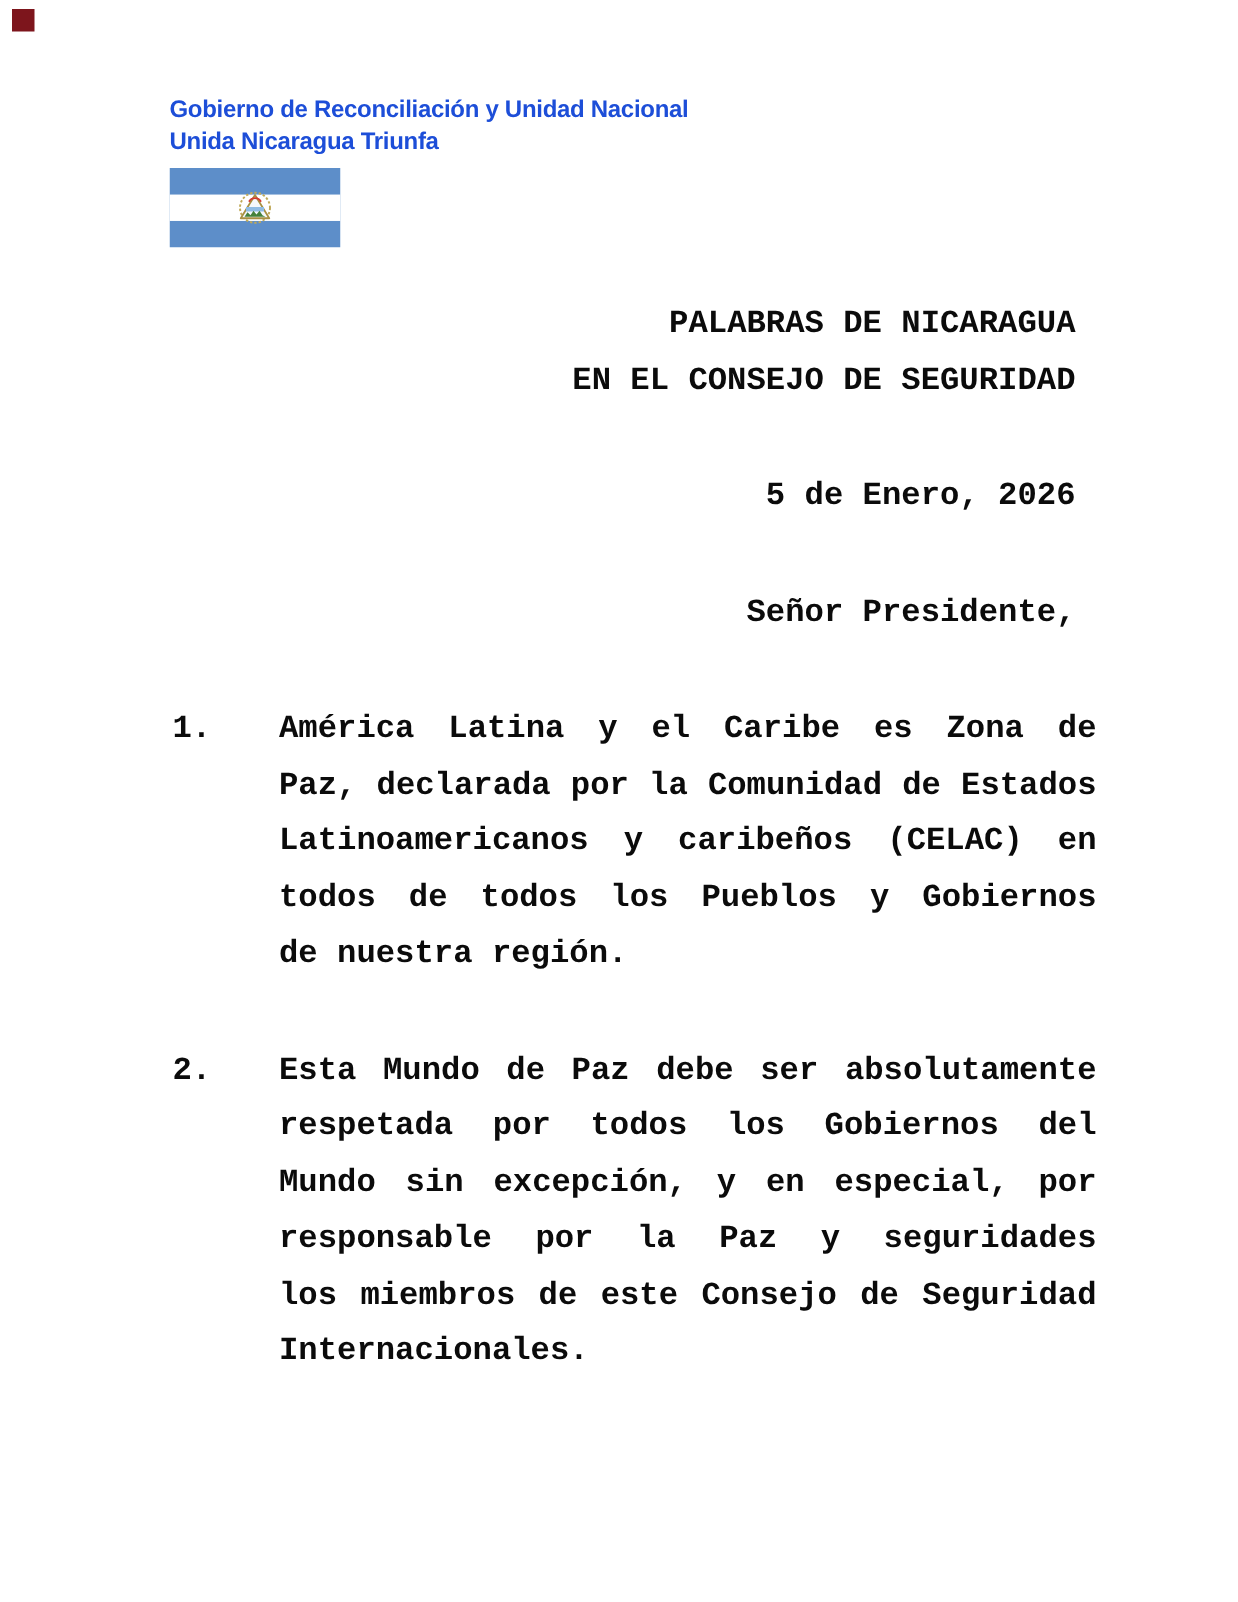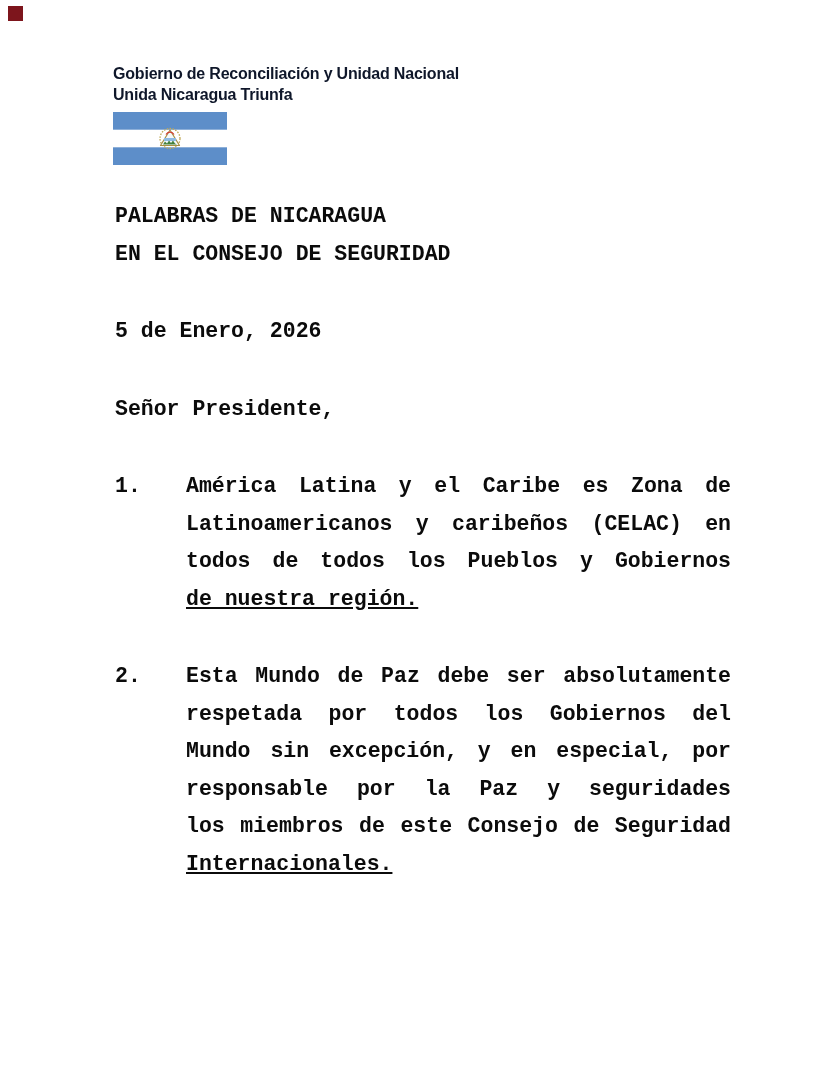--- a/index.html
+++ b/index.html
@@ -7,39 +7,39 @@
     width:825px;height:1068px;background:#ffffff;position:relative;
     font-family:"Liberation Mono",monospace;overflow:hidden;
   }
   .corner-mark{
     position:absolute;left:8px;top:6px;width:15px;height:15px;
     background:#7d151c;
   }
   .letterhead{
     position:absolute;left:113px;top:64px;
     font-family:"Liberation Sans",sans-serif;font-weight:bold;
-    font-size:16px;line-height:20.5px;letter-spacing:-0.2px;color:#0f172a;
+    font-size:16px;line-height:20.5px;letter-spacing:-0.2px;color:#1d4ed8;
     white-space:nowrap;
   }
   .flag{position:absolute;left:113px;top:112px;width:114px;height:53px;}
   .doc-column{
     position:absolute;left:115px;top:198px;width:602px;
     font-family:"Liberation Mono",monospace;font-weight:bold;
     font-size:21.5px;line-height:37.5px;color:#0b0b0b;
   }
-  .doc-line{white-space:nowrap;}
+  .doc-line{white-space:nowrap;text-align:right;}
   .spacer{height:40px;}
   .para{position:relative;}
   .para-num{position:absolute;left:0;top:0;line-height:37.5px;}
   .para-lines{margin-left:71px;width:545px;}
   .jline{
     text-align:justify;text-align-last:justify;text-justify:inter-word;
     white-space:normal;
   }
-  .jline.last{text-align-last:left;text-decoration:underline;}
+  .jline.last{text-align-last:left;}
 </style>
 </head>
 <body>
 
 <div class="corner-mark"></div>
 
 <div class="letterhead">
   <div>Gobierno de Reconciliación y Unidad Nacional</div>
   <div>Unida Nicaragua Triunfa</div>
 </div>
@@ -70,20 +70,21 @@
   <div class="spacer"></div>
 
   <div class="doc-line">Señor Presidente,</div>
 
   <div class="spacer"></div>
 
   <div class="para">
     <span class="para-num">1.</span>
     <div class="para-lines">
       <div class="jline">América Latina y el Caribe es Zona de</div>
+      <div class="jline">Paz, declarada por la Comunidad de Estados</div>
       <div class="jline">Latinoamericanos y caribeños (CELAC) en</div>
       <div class="jline">todos de todos los Pueblos y Gobiernos</div>
       <div class="jline last">de nuestra región.</div>
     </div>
   </div>
 
   <div class="spacer"></div>
 
   <div class="para">
     <span class="para-num">2.</span>

